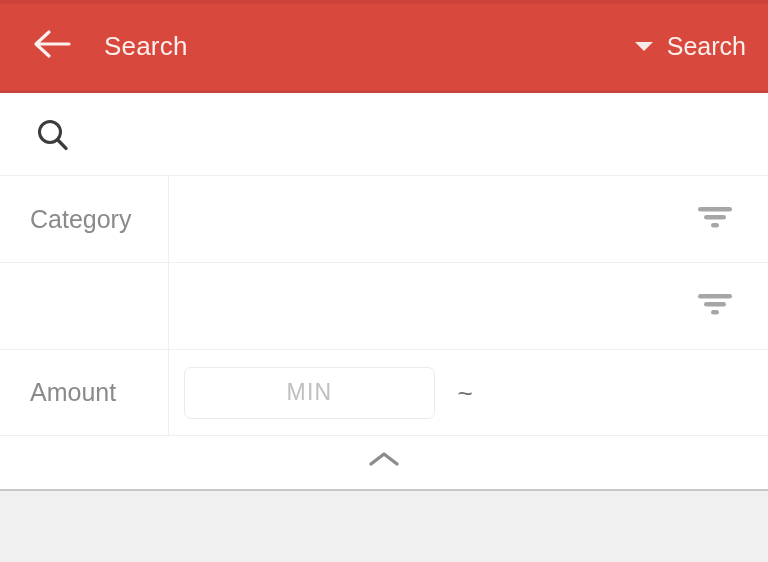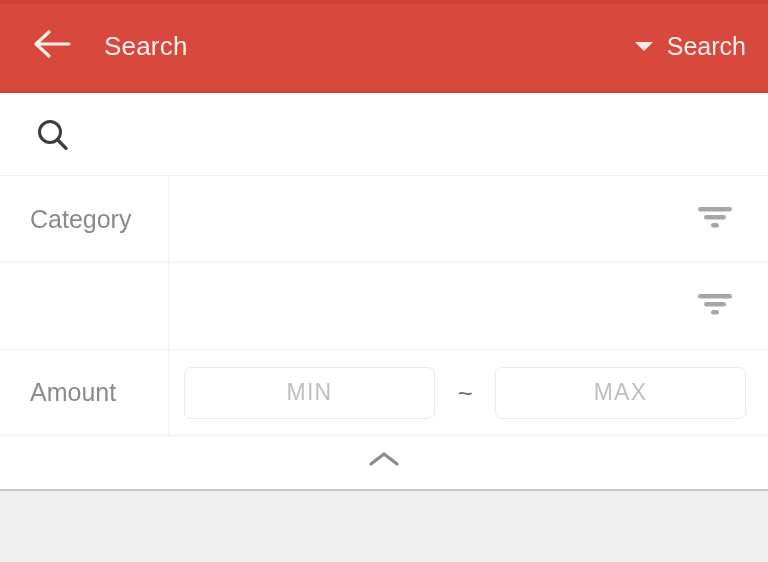--- a/index.html
+++ b/index.html
@@ -350,23 +350,20 @@
     </div>
 
     <div class="frow frow-amount">
       <div class="frow-label">Amount</div>
       <div class="frow-divider"></div>
       <div class="amount-fields">
         <div class="amount-box">
           <input type="text" value="" placeholder="MIN" style="">
         </div>
         <div class="amount-tilde">~</div>
-        <div class="amount-box">
-          <input type="text" value="" placeholder="MAX" style="">
-        </div>
       </div>
     </div>
 
     <div class="collapse-row">
       <span>
         <svg width="34" height="22" viewBox="0 0 34 22" aria-hidden="true">
           <path d="M4 15 L17 5 L30 15" fill="none" stroke="#8c8c8c" stroke-width="3.4" stroke-linecap="round" stroke-linejoin="round"></path>
         </svg>
       </span>
     </div>

